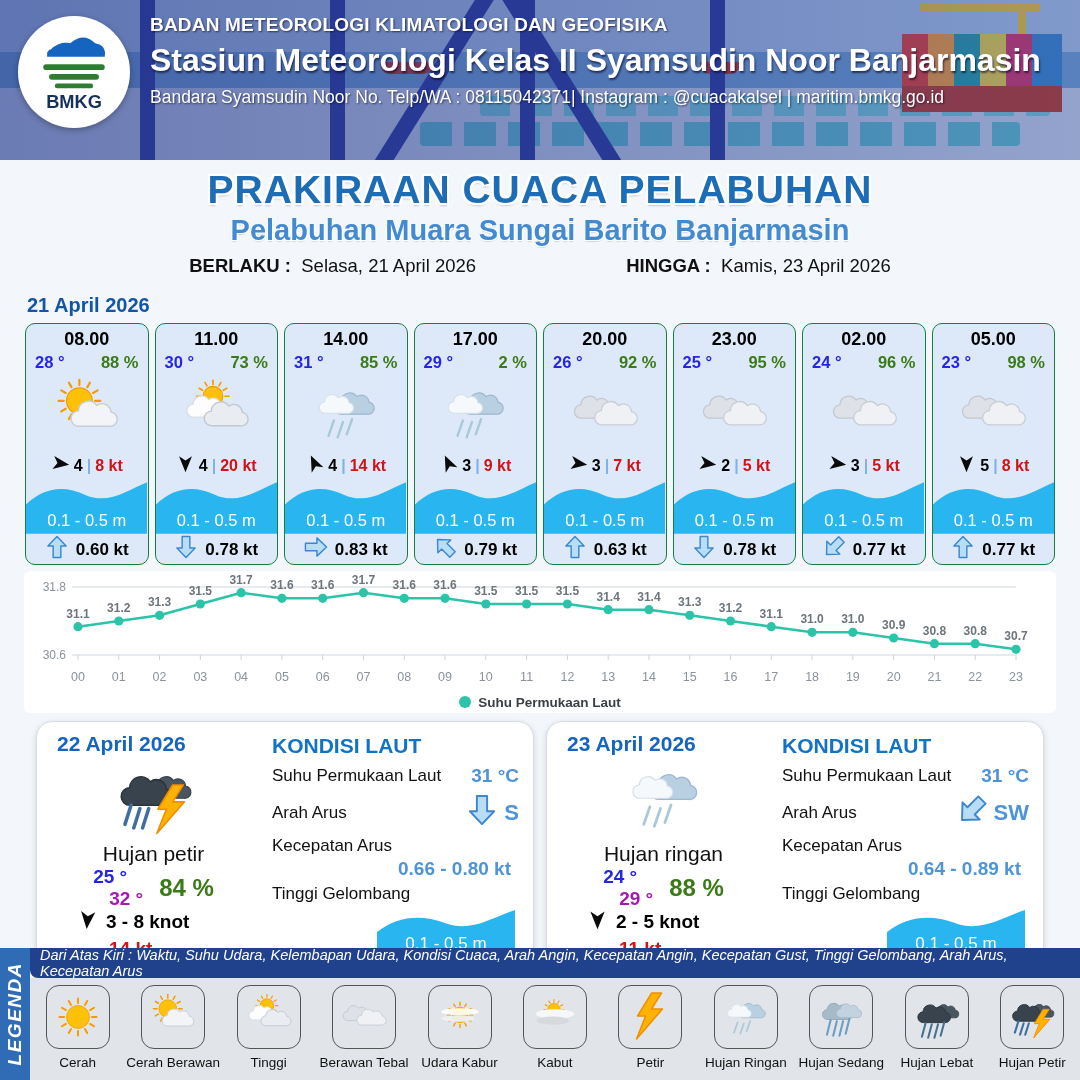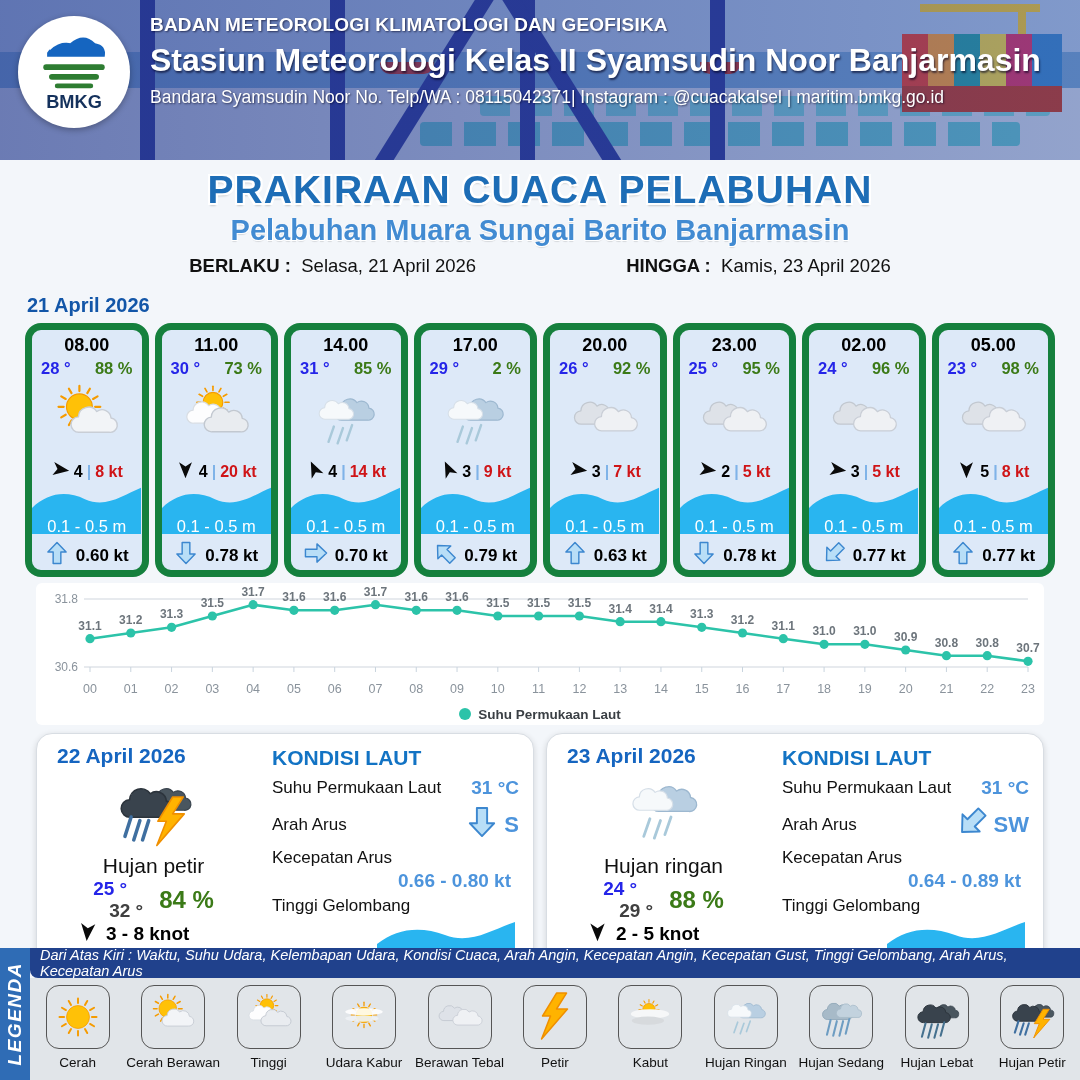--- a/index.html
+++ b/index.html
@@ -35,47 +35,47 @@
   .t-main{font-size:39px;font-weight:bold;color:#1d6db6;letter-spacing:1px;
           text-shadow:-2px 2px 0 #fff,2px 2px 0 #fff,2px -2px 0 #fff,-2px -2px 0 #fff,0 3px 2px rgba(0,0,0,.18);}
   .t-sub{font-size:29px;font-weight:bold;color:#428bd2;margin-top:2px;
          text-shadow:-1px 1px 0 #fff,1px 1px 0 #fff,0 2px 1px rgba(0,0,0,.12);}
   .t-valid{display:flex;justify-content:center;gap:150px;margin-top:8px;font-size:18.5px;color:#111;}
   .t-valid b{font-weight:bold;}
   
   .forecast{padding:0 25px;}
   .date-label{font-size:20px;font-weight:bold;color:#1356a8;margin:2px 0 6px 2px;}
   .cards{display:flex;gap:6px;}
-  .card{flex:1;background:#dde9f8;border:7px solid #15803d;border-radius:16px;overflow:hidden;
+  .card{flex:1;background:#dde9f8;border:1px solid #15803d;border-radius:10px;overflow:hidden;
         display:flex;flex-direction:column;height:240px;justify-content:space-between;}
   .c-time{text-align:center;font-weight:bold;font-size:18px;margin-top:5px;height:22px;color:#000;}
   .c-th{display:flex;justify-content:space-between;padding:0 9px;font-size:16.5px;font-weight:bold;height:22px;align-items:center;}
   .c-temp{color:#2525e8;} .c-hum{color:#3b7a17;}
   .c-icon{height:80px;display:flex;align-items:center;justify-content:center;}
   .c-wind{display:flex;align-items:center;justify-content:center;gap:4px;font-size:16px;font-weight:bold;height:25px;color:#000;}
   .c-pipe{color:#7fb3e8;font-weight:bold;} .c-gust{color:#cf1417;}
   .c-wave{position:relative;height:56px;margin-top:1px;}
   .c-wave svg{position:absolute;inset:0;}
   .wave-text{position:absolute;bottom:5px;width:100%;text-align:center;color:#fff;font-weight:normal;font-size:16.5px;}
   .c-cur{flex:1;display:flex;align-items:center;justify-content:center;gap:7px;font-size:17px;font-weight:bold;color:#000000;}
   
-  .chart-sec{margin:6px 36px 0;background:#fff;border-radius:6px;padding:2px 0 0;}
+  .chart-sec{margin:6px 24px 0;background:#fff;border-radius:6px;padding:2px 0 0;}
   .chart-legend{display:flex;align-items:center;justify-content:center;gap:7px;height:22px;font-size:13.5px;color:#3a3f44;font-weight:bold;}
   .cl-dot{width:12px;height:12px;border-radius:50%;}
   
   .days{display:flex;gap:12px;margin:8px 36px 0;}
   .day-panel{flex:1;background:#fff;border:1px solid #d8dde3;border-radius:16px;
              box-shadow:0 2px 6px rgba(0,0,0,.14);display:flex;padding:10px 14px 8px;height:226px;}
   .day-left{width:205px;display:flex;flex-direction:column;}
   .day-date{font-size:21px;font-weight:bold;color:#1565c0;margin-left:6px;}
   .day-icon{height:88px;display:flex;justify-content:center;margin-top:-2px;}
   .day-cond{text-align:center;font-size:21px;color:#111;height:26px;}
   .day-temps{display:flex;justify-content:center;gap:16px;align-items:center;height:50px;}
   .tcol{display:flex;flex-direction:column;line-height:1.15;font-size:19px;font-weight:bold;}
-  .tmin{color:#2525e8;} .tmax{color:#404040;margin-left:16px;}
+  .tmin{color:#2525e8;} .tmax{color:#a21caf;margin-left:16px;}
   .day-hum{font-size:24px;font-weight:bold;color:#3b7a17;}
   .day-wind{display:flex;align-items:center;gap:8px;font-size:19px;font-weight:bold;color:#000;margin-left:26px;height:24px;}
   .day-gust{font-size:19px;font-weight:bold;color:#d11414;margin:4px 0 0 58px;}
   .day-right{flex:1;padding-left:16px;display:flex;flex-direction:column;}
   .sea-title{font-size:21px;font-weight:bold;color:#1273c4;margin-top:2px;}
   .sea-row{display:flex;justify-content:space-between;align-items:center;margin-top:7px;}
   .sea-lbl{font-size:17px;color:#111;}
   .sea-val{font-size:19px;font-weight:bold;color:#4d94dc;}
   .sea-dir{display:flex;align-items:center;gap:6px;font-size:22px;font-weight:bold;color:#4d94dc;}
   .sea-kec{flex-direction:column;align-items:flex-start;margin-top:4px;}
@@ -267,21 +267,21 @@
     <div class="c-wave">
       <svg viewBox="0 0 124 56" preserveAspectRatio="none">
         <path d="M0,26 C18,9 38,6 60,16 C84,27 104,11 124,3 L124,56 L0,56 Z" fill="#29b5f0"></path>
       </svg>
       <div class="wave-text">0.1 - 0.5 m</div>
     </div>
     <div class="c-cur">
       <span class="c-carr"><svg width="24" height="24" viewBox="0 0 100 100">
                 <polygon points="50,6 88,46 66,46 66,94 34,94 34,46 12,46" fill="#b8def7" stroke="#3c87cf" stroke-width="6" stroke-linejoin="round" transform="rotate(90 50 50)"></polygon>
               </svg></span>
-      <span class="c-cspd">0.70 kt</span>
+      <span class="c-cspd">0.83 kt</span>
     </div>
   </div>
         <div class="card">
     <div class="c-time">17.00</div>
     <div class="c-th">
       <span class="c-temp">29 °</span>
       <span class="c-hum">2 %</span>
     </div>
     <div class="c-icon">
             <svg width="76" height="76" viewBox="0 0 100 100">
@@ -750,20 +750,29 @@
                 <circle cx="46" cy="28" r="13" fill="#ffc107" stroke="#f59b00" stroke-width="1.5"></circle>
                 <path d="M25,66 a13,13 0 0 1 -1,-26 a17,17 0 0 1 31,-9 a15,15 0 0 1 24,11 a12,12 0 0 1 -3,24 z" transform="translate(4,12) scale(0.66)" fill="#fdfdfe" stroke="#d8dde3" stroke-width="2.4" stroke-linejoin="round"></path>
                 <path d="M25,66 a13,13 0 0 1 -1,-26 a17,17 0 0 1 31,-9 a15,15 0 0 1 24,11 a12,12 0 0 1 -3,24 z" transform="translate(26,18) scale(0.74)" fill="#e9ecf0" stroke="#c2c8d0" stroke-width="2.4" stroke-linejoin="round"></path>
               </svg>
             </div>
     <div class="li-label">Tinggi</div>
   </div>
           <div class="legend-item">
     <div class="li-box">
               <svg width="52" height="52" viewBox="0 0 100 100">
+                <path d="M25,66 a13,13 0 0 1 -1,-26 a17,17 0 0 1 31,-9 a15,15 0 0 1 24,11 a12,12 0 0 1 -3,24 z" transform="translate(2,12) scale(0.68)" fill="#dee2e8" stroke="#c2c8d0" stroke-width="2.4" stroke-linejoin="round"></path>
+                <path d="M25,66 a13,13 0 0 1 -1,-26 a17,17 0 0 1 31,-9 a15,15 0 0 1 24,11 a12,12 0 0 1 -3,24 z" transform="translate(28,18) scale(0.72)" fill="#eff1f4" stroke="#c9ced6" stroke-width="2.4" stroke-linejoin="round"></path>
+              </svg>
+            </div>
+    <div class="li-label">Berawan Tebal</div>
+  </div>
+          <div class="legend-item">
+    <div class="li-box">
+              <svg width="52" height="52" viewBox="0 0 100 100">
                 <g stroke="#f59b00" stroke-width="2.5500000000000003" stroke-linecap="round">
                   <line x1="68.3" y1="46.0" x2="74.3" y2="46.0"></line>
                   <line x1="65.8" y1="55.1" x2="71.0" y2="58.1"></line>
                   <line x1="59.2" y1="61.8" x2="62.2" y2="67.0"></line>
                   <line x1="50.0" y1="64.3" x2="50.0" y2="70.3"></line>
                   <line x1="40.9" y1="61.8" x2="37.9" y2="67.0"></line>
                   <line x1="34.2" y1="55.1" x2="29.0" y2="58.1"></line>
                   <line x1="31.7" y1="46.0" x2="25.7" y2="46.0"></line>
                   <line x1="34.2" y1="36.9" x2="29.0" y2="33.9"></line>
                   <line x1="40.8" y1="30.2" x2="37.8" y2="25.0"></line>
@@ -774,37 +783,20 @@
                 <circle cx="50" cy="46" r="15" fill="#ffc107" stroke="#f59b00" stroke-width="1.5"></circle>
                 <ellipse cx="50" cy="40" rx="36" ry="7" fill="#ffffff" opacity="0.88"></ellipse>
                 <ellipse cx="46" cy="53" rx="32" ry="6" fill="#eef1f4" opacity="0.92"></ellipse>
               </svg>
             </div>
     <div class="li-label">Udara Kabur</div>
   </div>
           <div class="legend-item">
     <div class="li-box">
               <svg width="52" height="52" viewBox="0 0 100 100">
-                <path d="M25,66 a13,13 0 0 1 -1,-26 a17,17 0 0 1 31,-9 a15,15 0 0 1 24,11 a12,12 0 0 1 -3,24 z" transform="translate(2,12) scale(0.68)" fill="#dee2e8" stroke="#c2c8d0" stroke-width="2.4" stroke-linejoin="round"></path>
-                <path d="M25,66 a13,13 0 0 1 -1,-26 a17,17 0 0 1 31,-9 a15,15 0 0 1 24,11 a12,12 0 0 1 -3,24 z" transform="translate(28,18) scale(0.72)" fill="#eff1f4" stroke="#c9ced6" stroke-width="2.4" stroke-linejoin="round"></path>
-              </svg>
-            </div>
-    <div class="li-label">Berawan Tebal</div>
-  </div>
-          <div class="legend-item">
-    <div class="li-box">
-              <svg width="52" height="52" viewBox="0 0 100 100">
-                <polygon points="52,2 24,48 40,48 22,94 74,34 52,34 72,2" transform="translate(3,2) scale(0.96)" fill="#ffb300" stroke="#ef8f00" stroke-width="3" stroke-linejoin="round"></polygon>
-              </svg>
-            </div>
-    <div class="li-label">Petir</div>
-  </div>
-          <div class="legend-item">
-    <div class="li-box">
-              <svg width="52" height="52" viewBox="0 0 100 100">
                 <g stroke="#f59b00" stroke-width="2.04" stroke-linecap="round">
                   <line x1="62.6" y1="36.0" x2="67.4" y2="36.0"></line>
                   <line x1="60.7" y1="43.3" x2="64.8" y2="45.7"></line>
                   <line x1="55.3" y1="48.7" x2="57.7" y2="52.8"></line>
                   <line x1="48.0" y1="50.6" x2="48.0" y2="55.4"></line>
                   <line x1="40.7" y1="48.7" x2="38.3" y2="52.8"></line>
                   <line x1="35.3" y1="43.3" x2="31.2" y2="45.7"></line>
                   <line x1="33.4" y1="36.0" x2="28.6" y2="36.0"></line>
                   <line x1="35.3" y1="28.7" x2="31.2" y2="26.3"></line>
                   <line x1="40.7" y1="23.3" x2="38.3" y2="19.2"></line>
@@ -815,20 +807,28 @@
                 <circle cx="48" cy="36" r="12" fill="#ffc107" stroke="#f59b00" stroke-width="1.5"></circle>
                 <ellipse cx="50" cy="44" rx="37" ry="9" fill="#f6f7f8"></ellipse>
                 <ellipse cx="46" cy="57" rx="31" ry="8" fill="#d7dadd"></ellipse>
               </svg>
             </div>
     <div class="li-label">Kabut</div>
   </div>
           <div class="legend-item">
     <div class="li-box">
               <svg width="52" height="52" viewBox="0 0 100 100">
+                <polygon points="52,2 24,48 40,48 22,94 74,34 52,34 72,2" transform="translate(3,2) scale(0.96)" fill="#ffb300" stroke="#ef8f00" stroke-width="3" stroke-linejoin="round"></polygon>
+              </svg>
+            </div>
+    <div class="li-label">Petir</div>
+  </div>
+          <div class="legend-item">
+    <div class="li-box">
+              <svg width="52" height="52" viewBox="0 0 100 100">
                 <path d="M25,66 a13,13 0 0 1 -1,-26 a17,17 0 0 1 31,-9 a15,15 0 0 1 24,11 a12,12 0 0 1 -3,24 z" transform="translate(28,8) scale(0.66)" fill="#b9cfe2" stroke="#9db8d0" stroke-width="2.4" stroke-linejoin="round"></path>
                 <path d="M25,66 a13,13 0 0 1 -1,-26 a17,17 0 0 1 31,-9 a15,15 0 0 1 24,11 a12,12 0 0 1 -3,24 z" transform="translate(8,12) scale(0.58)" fill="#f6f9fb" stroke="#d6dfe8" stroke-width="2.4" stroke-linejoin="round"></path>
                 <line x1="34" y1="60" x2="27" y2="80" stroke="#a9c9da" stroke-width="3.2" stroke-linecap="round"></line>
                 <line x1="46" y1="62" x2="39" y2="82" stroke="#a9c9da" stroke-width="3.2" stroke-linecap="round"></line>
                 <line x1="58" y1="58" x2="51" y2="78" stroke="#a9c9da" stroke-width="3.2" stroke-linecap="round"></line>
               </svg>
             </div>
     <div class="li-label">Hujan Ringan</div>
   </div>
           <div class="legend-item">

